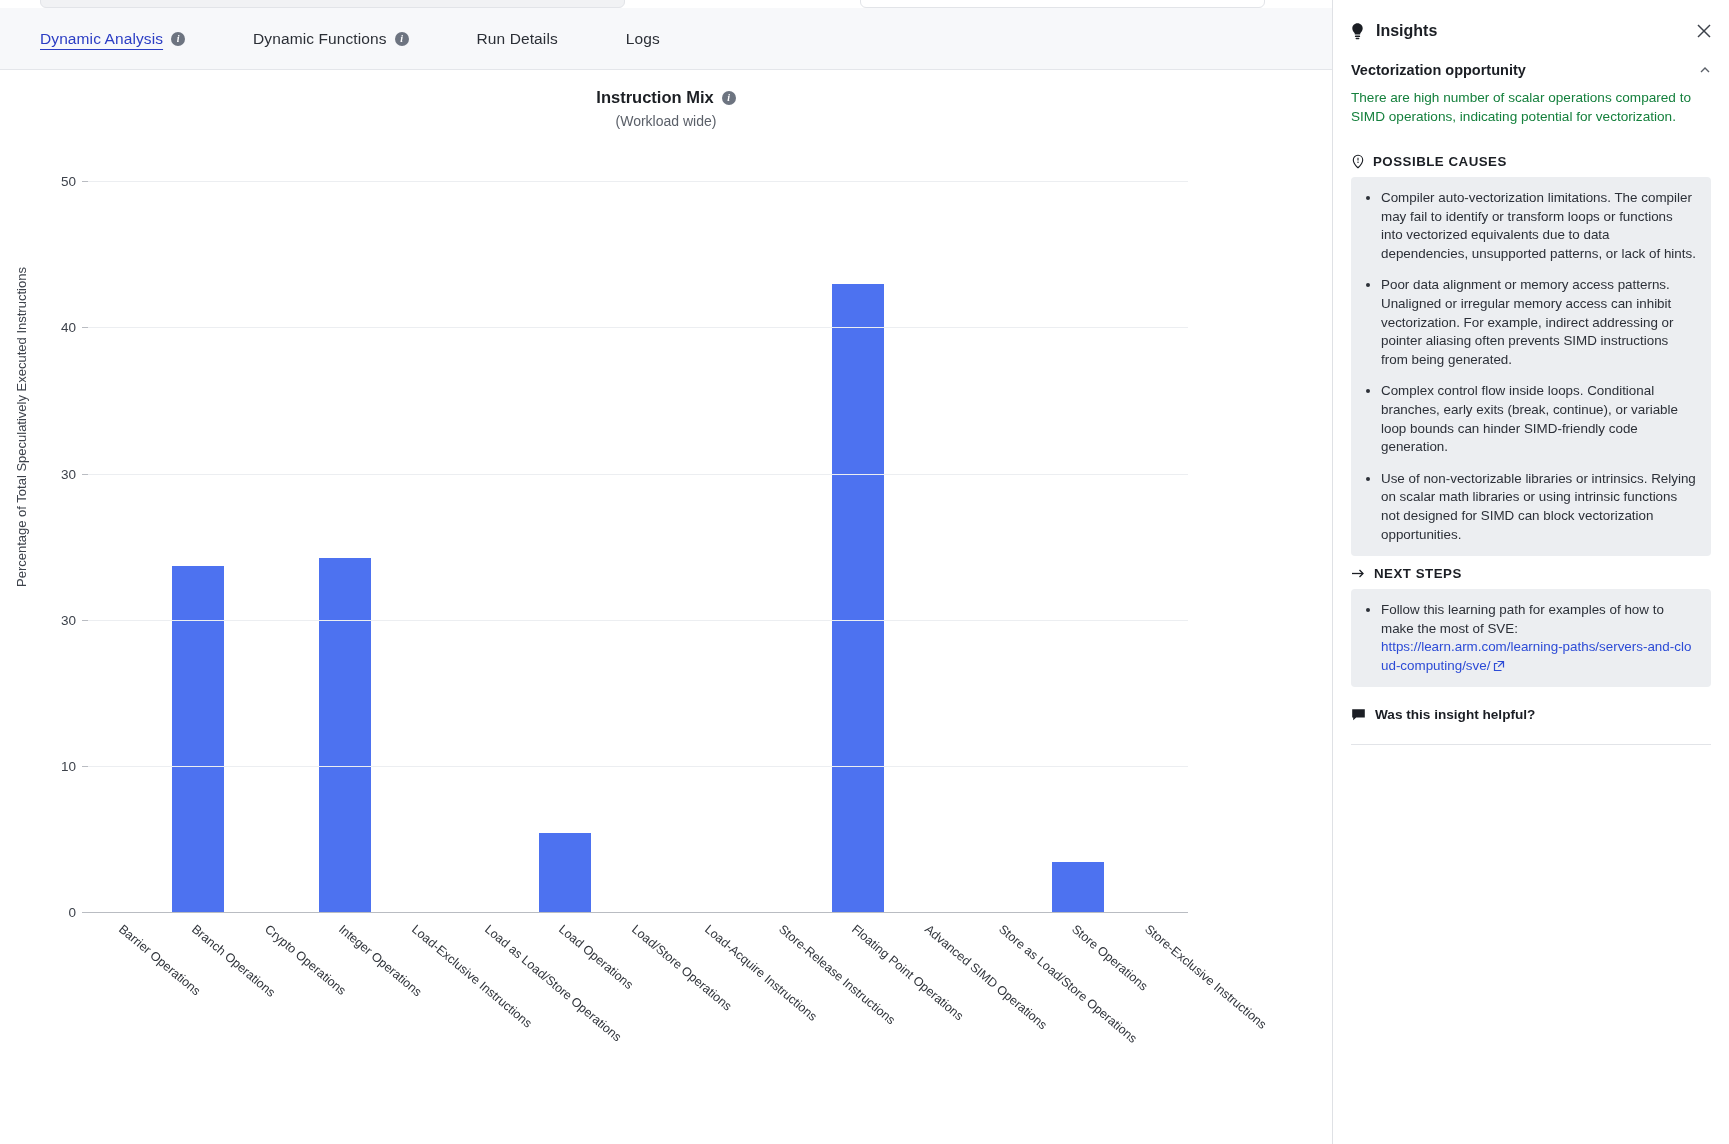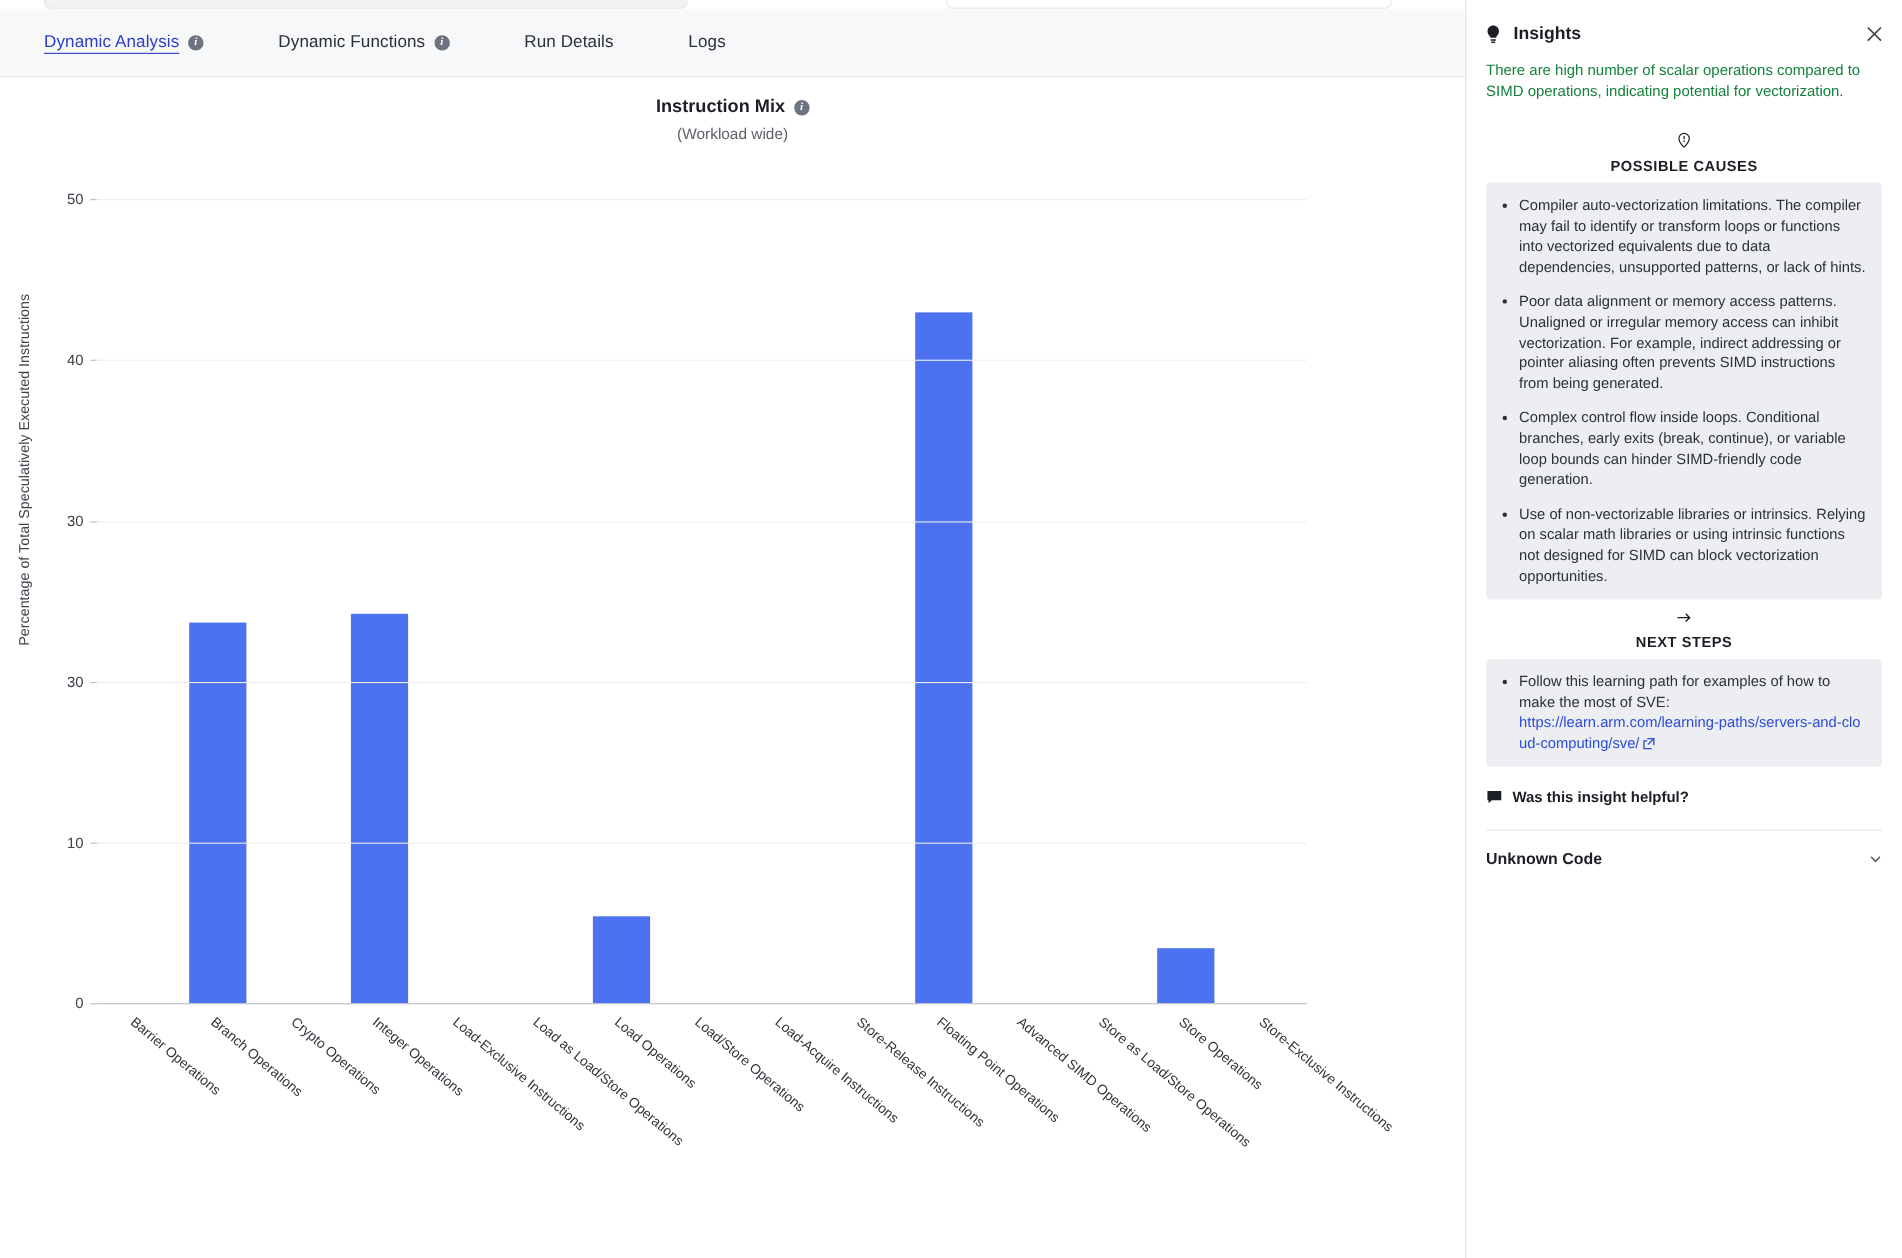--- a/index.html
+++ b/index.html
@@ -80,21 +80,21 @@
   .ins-header { display:flex; align-items:center; gap:10px; padding:22px 18px 14px 16px; }
   .ins-title { font-size:16px; font-weight:bold; color:#1b1e24; }
   .ins-close { position:absolute; top:22px; right:16px; width:18px; height:18px; cursor:pointer; }
   .ins-body { padding:0 18px; }
   .sec-head {
     display:flex; align-items:center; justify-content:space-between;
     padding:8px 0 10px 0; cursor:pointer;
   }
   .sec-title { font-size:14.5px; font-weight:bold; color:#1b1e24; }
   .ins-desc { font-size:13.6px; line-height:19px; color:#15803d; margin-bottom:28px; }
-  .sub-head { display:flex; align-items:center; gap:8px; margin:10px 0 8px 0;flex-direction:column; }
+  .sub-head { display:flex; align-items:center; gap:8px; margin:10px 0 8px 0; }
   .sub-title { font-size:13.3px; font-weight:bold; letter-spacing:.5px; color:#1b1e24; }
   .card { background:#eceef1; border-radius:4px; padding:12px 14px 12px 10px; }
   .card ul { margin:0; padding-left:20px; }
   .card li { font-size:13.4px; line-height:18.6px; color:#2c3038; margin-bottom:13px; }
   .card li:last-child { margin-bottom:0; }
   .link { color:#2c4bd6; text-decoration:none; word-break:break-all; display:inline; }
   .ext-ico { display:inline-block; vertical-align:-2px; margin-left:3px; }
 
   .helpful-row { display:flex; align-items:center; gap:9px; margin:20px 0 10px 0; }
   .helpful-text { font-size:13.6px; font-weight:bold; color:#1b1e24; }
@@ -259,20 +259,26 @@
       </svg>
       <span class="ins-title">Insights</span>
     </div>
     <svg class="ins-close" viewBox="0 0 18 18">
       <line x1="3" y1="3" x2="15" y2="15" stroke="#3d424b" stroke-width="1.5"></line>
       <line x1="15" y1="3" x2="3" y2="15" stroke="#3d424b" stroke-width="1.5"></line>
     </svg>
 
     <div class="ins-body">
 
+      <div class="sec-head">
+        <span class="sec-title">Vectorization opportunity</span>
+        <svg class="chev" viewBox="0 0 12 12">
+          <polyline points="2,8 6,4 10,8" fill="none" stroke="#5b6069" stroke-width="1.4"></polyline>
+        </svg>
+      </div>
 
       <div class="ins-desc">There are high number of scalar operations compared to SIMD operations, indicating potential for vectorization.</div>
 
       <div class="sub-head">
         <svg width="14" height="15" viewBox="0 0 14 15">
           <path d="M7 1.2C4.4 1.2 2.3 3.3 2.3 5.9c0 3 4.1 7.4 4.3 7.6.2.2.5.2.7 0 .2-.2 4.4-4.6 4.4-7.6 0-2.6-2.1-4.7-4.7-4.7z" fill="none" stroke="#1b1e24" stroke-width="1.1"></path>
           <line x1="7" y1="3.7" x2="7" y2="6.6" stroke="#1b1e24" stroke-width="1.1"></line>
           <circle cx="7" cy="8.3" r=".75" fill="#1b1e24"></circle>
         </svg>
         <span class="sub-title">POSSIBLE CAUSES</span>
@@ -312,22 +318,16 @@
       <div class="helpful-row">
         <svg width="15" height="14" viewBox="0 0 15 14">
           <path d="M1.2 1.2h12.6v8.2H5.2L2.2 12.3V9.4H1.2z" fill="#1b1e24"></path>
         </svg>
         <span class="helpful-text">Was this insight helpful?</span>
       </div>
 
 
       <div class="divider"></div>
 
-      <div class="collapsed-sec">
-        <span class="sec-title">Unknown Code</span>
-        <svg class="chev" viewBox="0 0 12 12">
-          <polyline points="2,4 6,8 10,4" fill="none" stroke="#5b6069" stroke-width="1.4"></polyline>
-        </svg>
-      </div>
 
     </div>
   </div>
 </div>
 
 </body></html>

